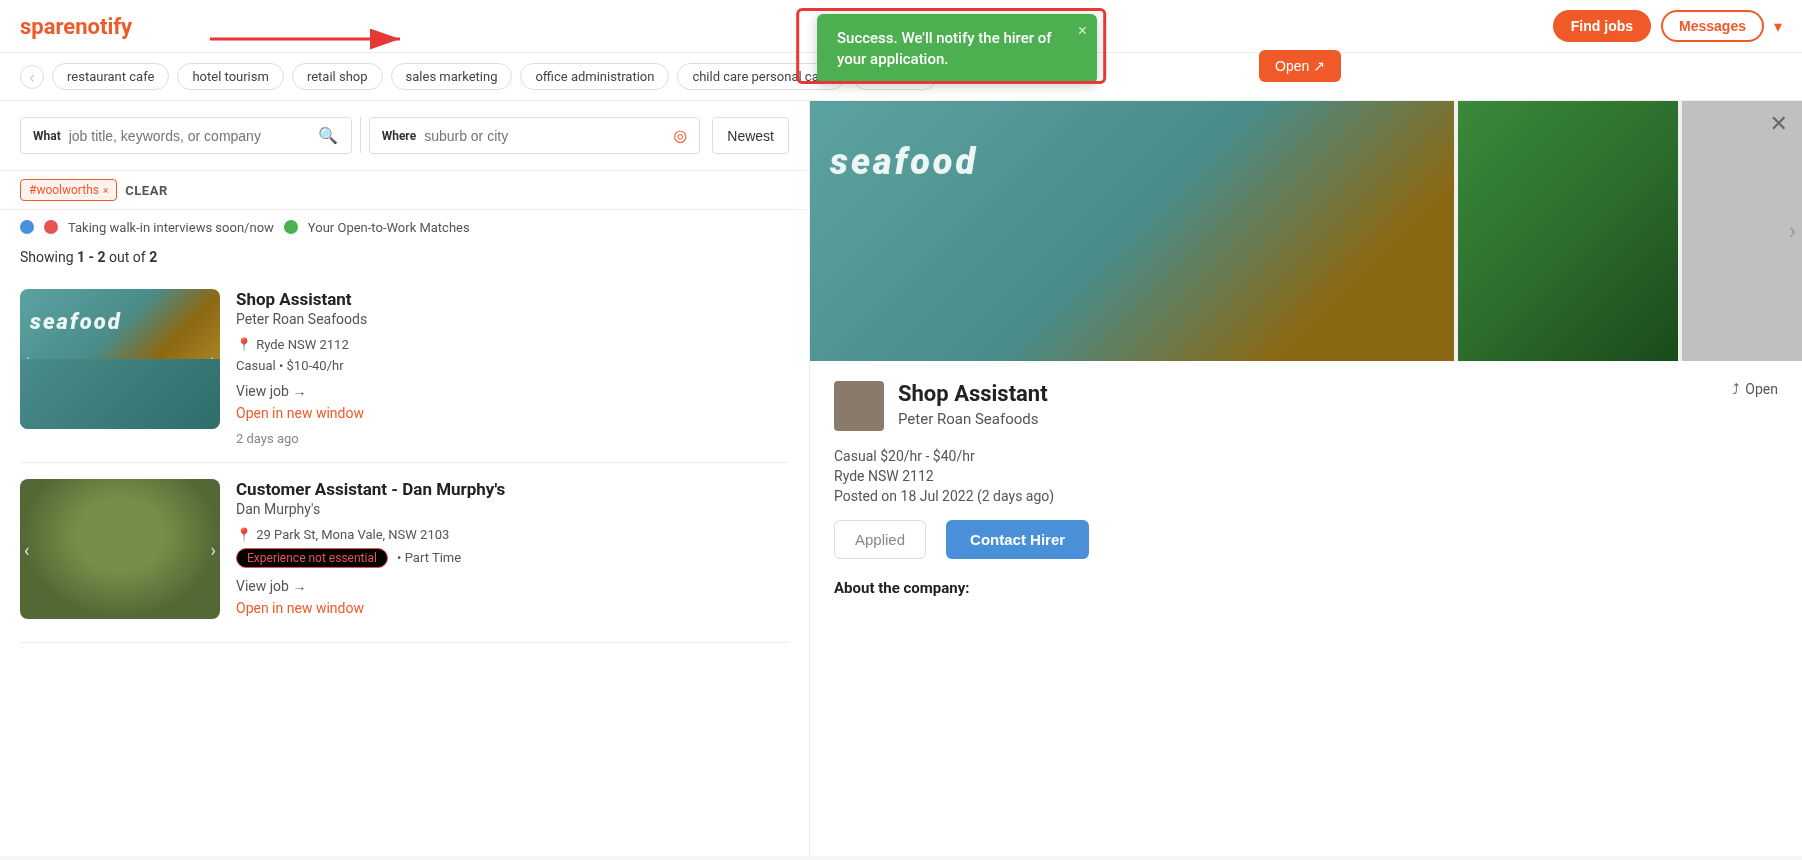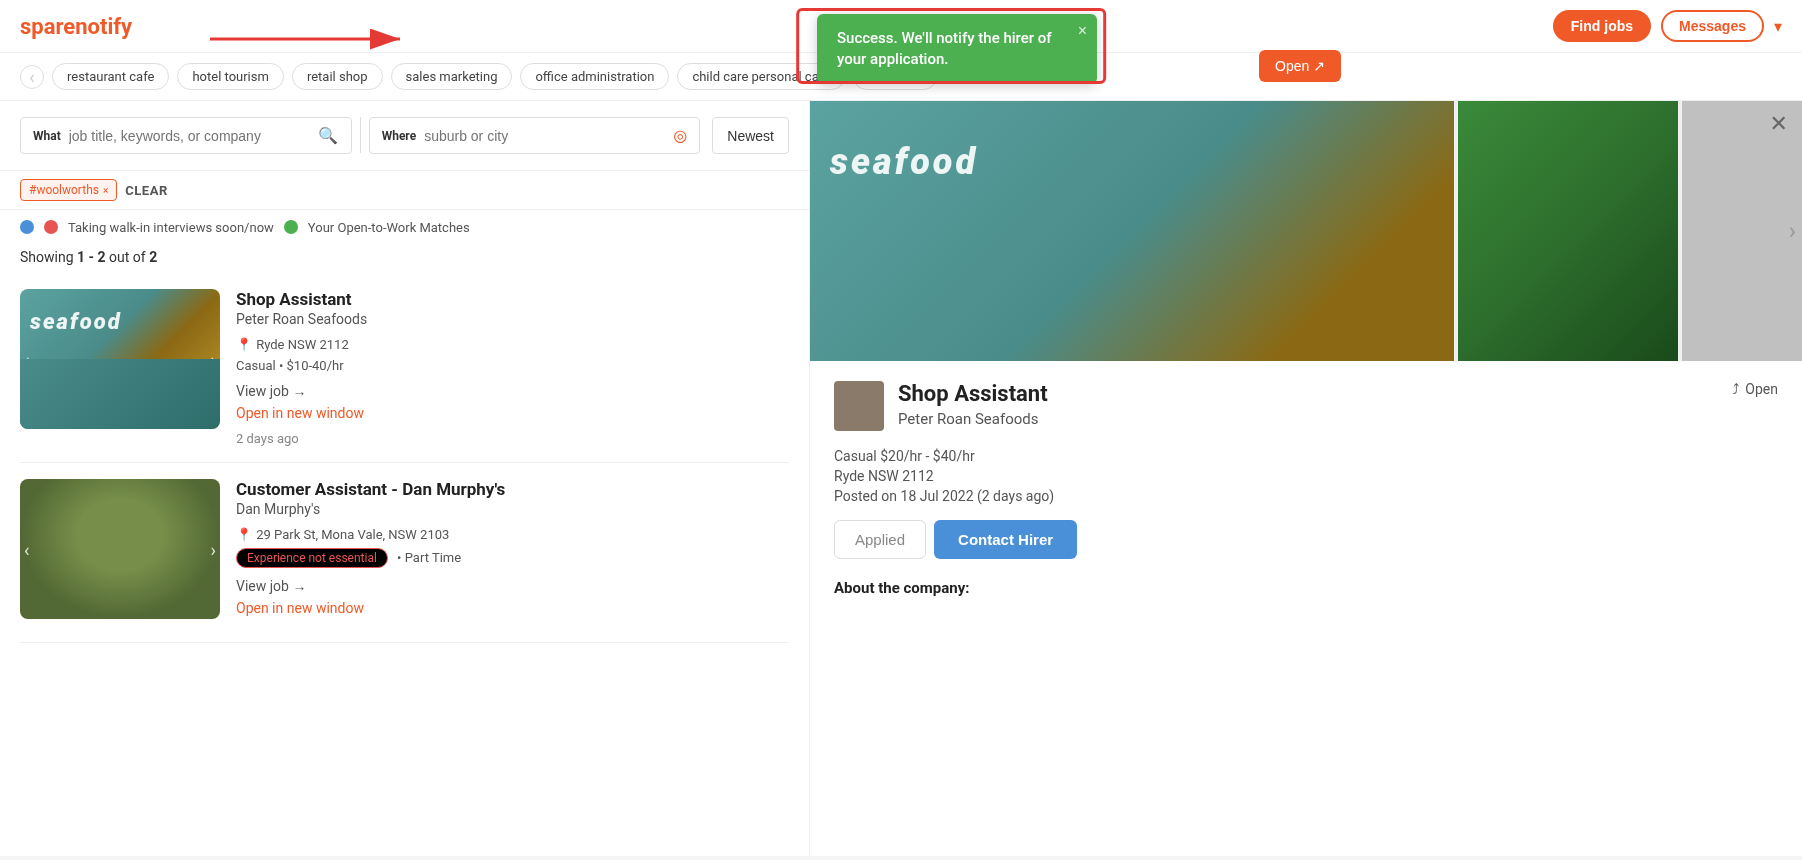--- a/index.html
+++ b/index.html
@@ -204,21 +204,21 @@
     .detail-header { display: flex; justify-content: space-between; align-items: flex-start; margin-bottom: 12px; }
     .detail-company-logo {
       width: 50px; height: 50px; border-radius: 4px; background: #8a7a6a;
       margin-right: 14px; flex-shrink: 0;
     }
     .detail-share { display: flex; align-items: center; gap: 6px; color: #555; font-size: 14px; cursor: pointer; }
     .detail-title { font-size: 22px; font-weight: 700; color: #222; margin-bottom: 4px; }
     .detail-company-name { font-size: 15px; color: #555; margin-bottom: 8px; }
     .detail-meta { font-size: 14px; color: #555; margin-bottom: 4px; }
     .detail-posted { font-size: 14px; color: #555; margin-bottom: 16px; }
-    .detail-actions { display: flex; gap: 8px; margin-bottom: 20px; }
+    .detail-actions { display: flex; gap: 20px; margin-bottom: 20px; }
     .btn-applied {
       background: #fff; border: 1px solid #ddd; border-radius: 6px;
       padding: 10px 20px; font-size: 15px; color: #888; cursor: pointer;
     }
     .btn-contact {
       background: #4a90d9; color: #fff; border: none; border-radius: 6px;
       padding: 10px 24px; font-size: 15px; font-weight: 600; cursor: pointer;
     }
     .detail-about { font-size: 15px; font-weight: 700; color: #222; }
 

